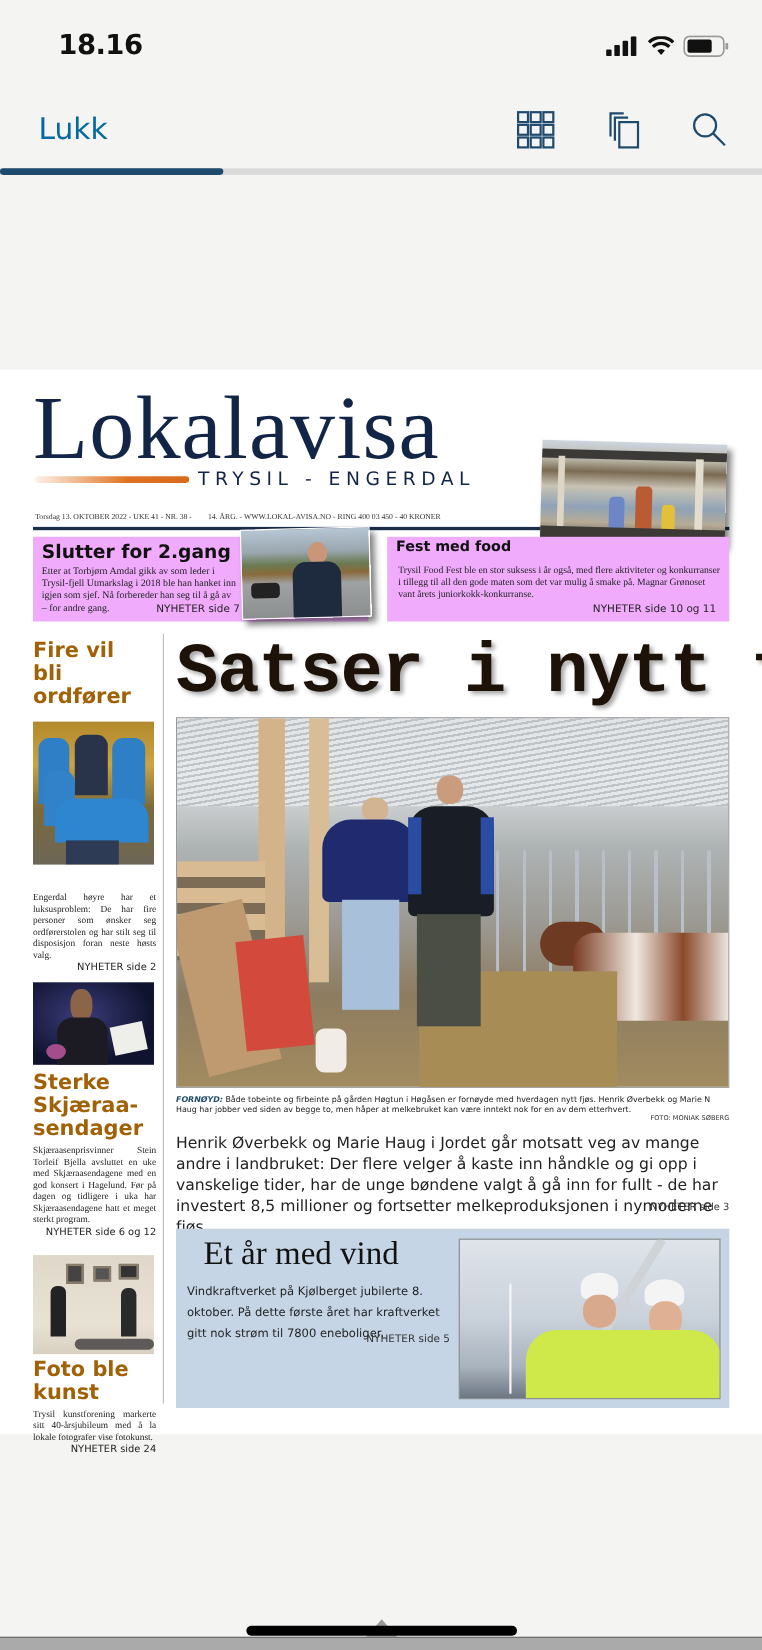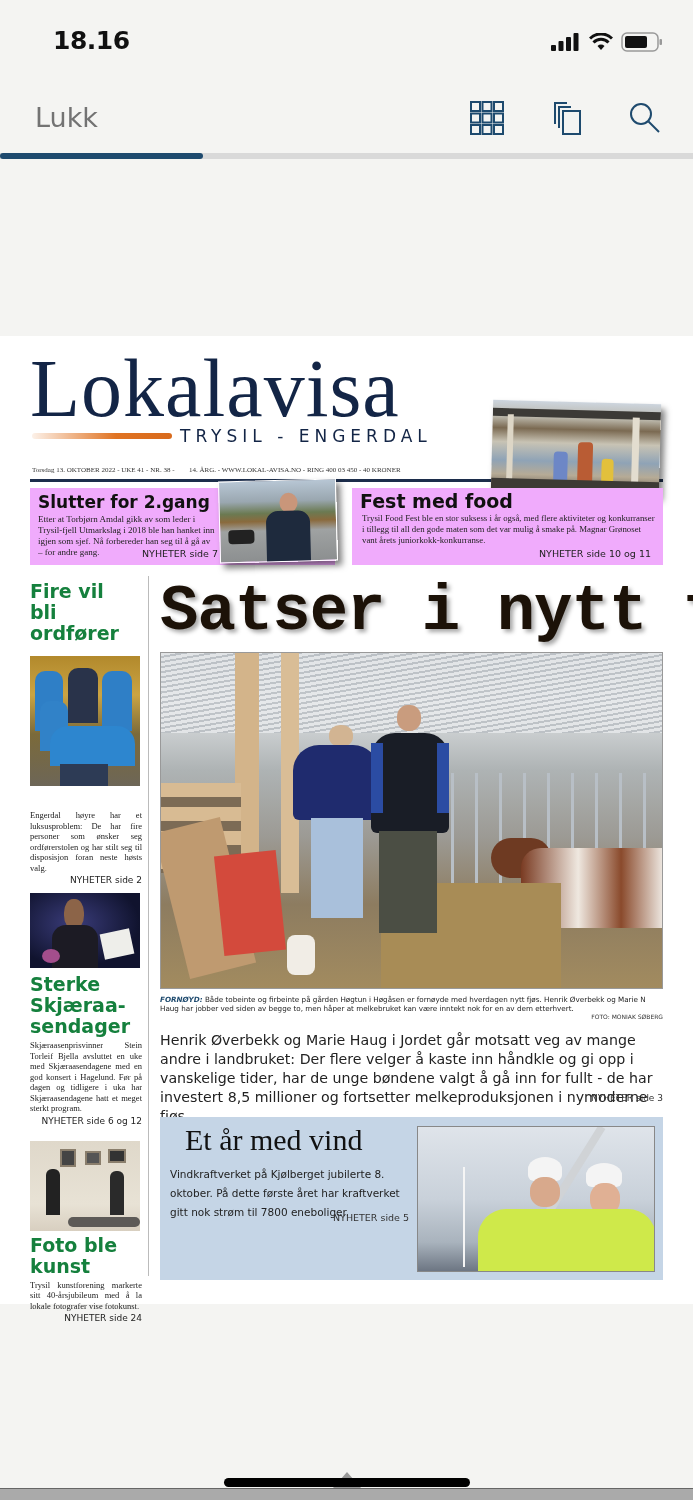--- a/index.html
+++ b/index.html
@@ -1,42 +1,42 @@
 <!DOCTYPE html>
 <html><head>
 <meta charset="utf-8">
 <style>
   * { box-sizing: border-box; margin: 0; padding: 0; }
   html, body { width: 693px; height: 1500px; overflow: hidden; background: #f4f4f2; font-family: "Liberation Sans", sans-serif; }
   .status-bar { position: absolute; top: 0; left: 0; width: 693px; height: 80px; }
   .time { position: absolute; left: 53px; top: 26px; font-size: 25px; font-weight: 600; color: #111; font-family: "DejaVu Sans", sans-serif; letter-spacing: -0.5px; }
   .status-icons { position: absolute; right: 30px; top: 32px; display: flex; align-items: center; gap: 8px; }
   .toolbar { position: absolute; top: 80px; left: 0; width: 693px; height: 74px; }
-  .close-btn { position: absolute; left: 35px; top: 22px; font-size: 27px; color: #737373; font-family: "DejaVu Sans", sans-serif; }
+  .close-btn { position: absolute; left: 35px; top: 22px; font-size: 27px; color: #0369a1; font-family: "DejaVu Sans", sans-serif; }
   .tool-icon { position: absolute; top: 20px; width: 36px; height: 36px; }
   .progress-track { position: absolute; top: 153px; left: 0; width: 693px; height: 6px; background: #d9d9d9; }
   .progress-fill { position: absolute; top: 0; left: 0; height: 6px; width: 203px; background: #1e4a6e; border-radius: 3px; }
 
   .page { position: absolute; left: 0; top: 336px; width: 693px; height: 968px; background: #fff; }
   .masthead-title { position: absolute; left: 30px; top: 12px; font-family: "Liberation Serif", serif; font-size: 82px; color: #132546; letter-spacing: 1px; line-height: 1; }
   .masthead-sub { position: absolute; left: 180px; top: 90px; font-size: 17px; letter-spacing: 5px; color: #132546; font-family: "DejaVu Sans", sans-serif; }
   .orange-stroke { position: absolute; left: 32px; top: 97px; width: 140px; height: 6px; background: linear-gradient(90deg, rgba(226,117,34,0.1), #e07322 60%, #d86a1c); border-radius: 3px; }
   .dateline { position: absolute; left: 32px; top: 130px; font-family: "Liberation Serif", serif; font-size: 7px; color: #333; }
   .dateline .right { position: absolute; left: 157px; white-space: nowrap; }
   .dark-rule { position: absolute; left: 30px; top: 143px; width: 633px; height: 3px; background: #1c2d4b; }
 
   .teaser { position: absolute; background: #f0abfc; }
   .teaser-head { font-family: "DejaVu Sans", sans-serif; font-weight: 900; color: #111; }
   .teaser-body { font-family: "Liberation Serif", serif; font-size: 9px; color: #222; line-height: 11px; }
   .ref { font-family: "DejaVu Sans", sans-serif; font-size: 9.5px; color: #222; }
 
   .photo { position: absolute; overflow: hidden; }
   .left-col { position: absolute; left: 30px; top: 245px; width: 112px; }
   .col-divider { position: absolute; left: 148px; top: 240px; width: 1px; height: 700px; background: #bbb; }
-  .side-head { font-family: "DejaVu Sans", sans-serif; font-weight: 900; color: #15803d; font-size: 19px; line-height: 21px; }
+  .side-head { font-family: "DejaVu Sans", sans-serif; font-weight: 900; color: #a16207; font-size: 19px; line-height: 21px; }
   .side-body { font-family: "Liberation Serif", serif; font-size: 8.5px; color: #222; line-height: 10.5px; text-align: justify; }
   .side-ref { font-family: "DejaVu Sans", sans-serif; font-size: 9px; color: #222; text-align: right; }
 
   .main-headline { position: absolute; left: 160px; top: 240px; font-family: Liberation Mono, monospace; font-weight: 700; font-size: 64px; color: #1c1208; text-shadow: 3px 3px 4px rgba(0,0,0,0.35); letter-spacing: -1px; white-space: nowrap; }
   .caption { position: absolute; left: 160px; top: 659px; width: 503px; font-family: "DejaVu Sans", sans-serif; font-size: 7.2px; color: #222; line-height: 9px; }
   .caption b { font-style: italic; color: #1e4a6e; }
   .credit { position: absolute; right: 30px; top: 677px; font-family: "DejaVu Sans", sans-serif; font-size: 6px; color: #333; }
   .lead { position: absolute; left: 160px; top: 695px; width: 510px; font-family: "DejaVu Sans", sans-serif; font-size: 14.2px; color: #222; line-height: 19px; }
   .lead-ref { position: absolute; right: 30px; top: 757px; font-family: "DejaVu Sans", sans-serif; font-size: 9px; color: #333; }
 
@@ -133,21 +133,21 @@
     <div class="teaser-body" style="position:absolute; left:8px; top:26px; width:178px;">Etter at Torbjørn Amdal gikk av som leder i Trysil-fjell Utmarkslag i 2018 ble han hanket inn igjen som sjef. Nå forbereder han seg til å gå av – for andre gang.</div>
     <div class="ref" style="position:absolute; left:112px; top:60px;">NYHETER side 7</div>
   </div>
   <div class="photo" style="left:219px; top:144px; width:118px; height:82px; transform:rotate(-1.5deg); box-shadow:4px 5px 6px rgba(0,0,0,0.5); border:1px solid #fff; background:linear-gradient(180deg,#b7c6d4 0%,#9aa7b0 25%,#6b7a52 40%,#8a6a3d 50%,#9fa2a2 62%,#8c8f90 100%);">
     <div style="position:absolute;left:60px;top:12px;width:18px;height:20px;background:#c9967a;border-radius:50%;"></div>
     <div style="position:absolute;left:46px;top:30px;width:44px;height:52px;background:#1e2a3d;border-radius:12px 12px 0 0;"></div>
     <div style="position:absolute;left:8px;top:48px;width:26px;height:14px;background:#222;border-radius:4px;"></div>
   </div>
 
   <div class="teaser" style="left:352px; top:152px; width:311px; height:77px;">
-    <div class="teaser-head" style="position:absolute; left:8px; top:2px; font-size:19px;">Fest med food</div>
+    <div class="teaser-head" style="position:absolute; left:8px; top:2px; font-size:13px;">Fest med food</div>
     <div class="teaser-body" style="position:absolute; left:10px; top:25px; width:295px; font-size:8.8px;">Trysil Food Fest ble en stor suksess i år også, med flere aktiviteter og konkurranser i tillegg til all den gode maten som det var mulig å smake på. Magnar Grønoset vant årets juniorkokk-konkurranse.</div>
     <div class="ref" style="position:absolute; right:12px; top:60px;">NYHETER side 10 og 11</div>
   </div>
 
   <div class="col-divider"></div>
   <div class="left-col">
     <div>
       <div class="side-head" style="width:90px;">Fire vil bli ordfører</div>
       <div class="photo" style="position:relative; margin-top:12px; width:110px; height:130px; background:linear-gradient(180deg,#b2892c 0%,#cba443 30%,#7b6a3a 60%,#6d6657 100%);">
         <div style="position:absolute;left:5px;top:15px;width:28px;height:60px;background:#2f7fc6;border-radius:10px 10px 0 0;"></div>

